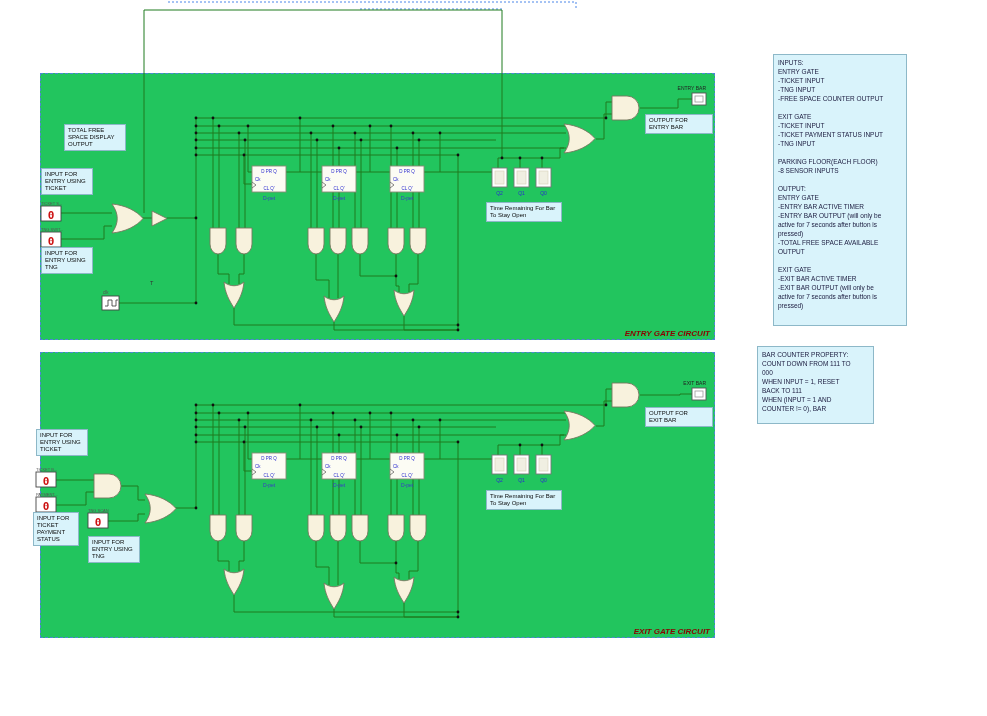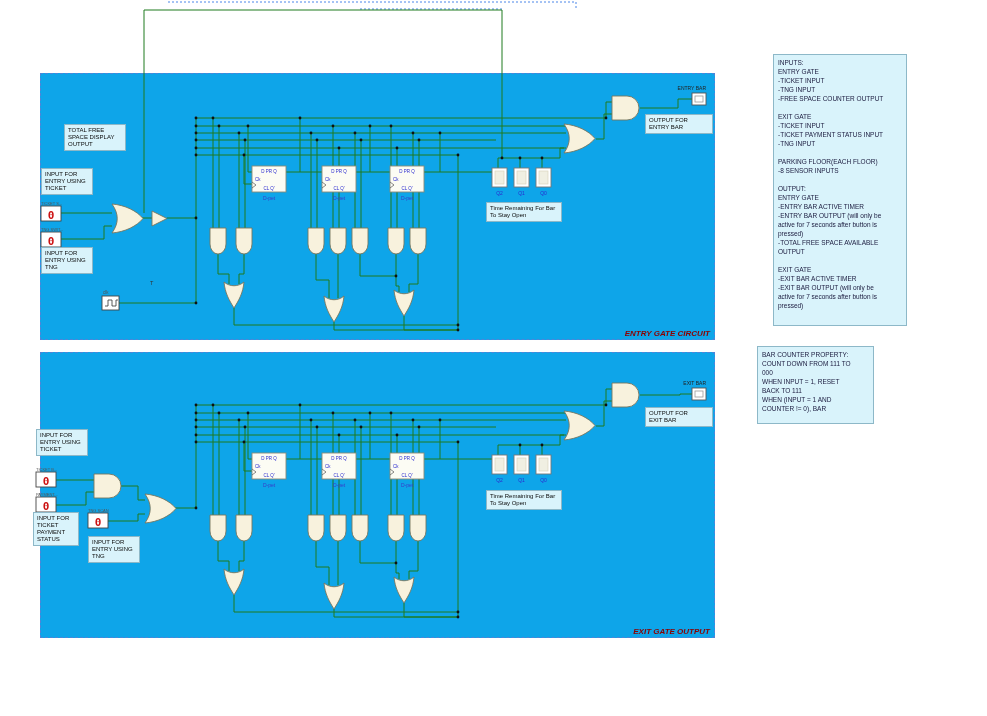--- a/index.html
+++ b/index.html
@@ -1,36 +1,36 @@
 <!DOCTYPE html>
 <html><head>
 <meta charset="utf-8">
 <style>
   html,body{margin:0;padding:0;background:#fff;}
   .canvas{position:relative;width:987px;height:716px;background:#ffffff;overflow:hidden;
           font-family:"Liberation Sans",sans-serif;}
-  .region{position:absolute;background:#0ea5e9;border:1px dashed #4f84d8;box-sizing:border-box;z-index:1;}
+  .region{position:absolute;background:#22c55e;border:1px dashed #4f84d8;box-sizing:border-box;z-index:1;}
   .region-label{position:absolute;right:4px;bottom:1px;font-size:8px;font-weight:bold;
                 font-style:italic;color:#8b0000;white-space:nowrap;}
   svg.circuit{position:absolute;left:0;top:0;z-index:2;}
   .note{position:absolute;background:#d9f3fb;border:1px solid #8db8c8;color:#0b0b0b;
         font-size:6px;line-height:7px;padding:2px 3px;white-space:pre-line;box-sizing:border-box;z-index:3;}
   .sidenote{position:absolute;background:#d9f3fb;border:1px solid #8db8c8;color:#1a1a3e;
         font-size:6.5px;line-height:9px;padding:3px 4px;white-space:pre-line;box-sizing:border-box;z-index:3;}
 </style>
 </head>
 <body>
 
 <div class="canvas">
 
   <div class="region" style="left:40px;top:73px;width:675px;height:267px;">
     <div class="region-label">ENTRY GATE CIRCUIT</div>
   </div>
   <div class="region" style="left:40px;top:352px;width:675px;height:286px;">
-    <div class="region-label">EXIT GATE OUTPUT</div>
+    <div class="region-label">EXIT GATE CIRCUIT</div>
   </div>
 
   <svg id="circuit-svg" class="circuit" width="987" height="716">
     <path d="M168,2 H576 M576,2 V9 M360,9 H502" fill="none" stroke="#4a86e8" stroke-width="1" stroke-dasharray="2,2"></path>
     <path fill="none" stroke="#1e7a1e" stroke-width="1" d="M144,10 H502 M144,10 V213 M502,10 V158
              M61,213 H112 M61,239 H104 V226 H112
              M142,218 H152 M167,218 H196
              M119,303 H196 M196,118 V303
              M196,118 H606 M196,126 H566 M196,133 H566 M196,140 H496 M196,148 H566 M196,155 H458
              M213,118 V228 M219,126 V228 M239,133 V228 M245,140 V228

